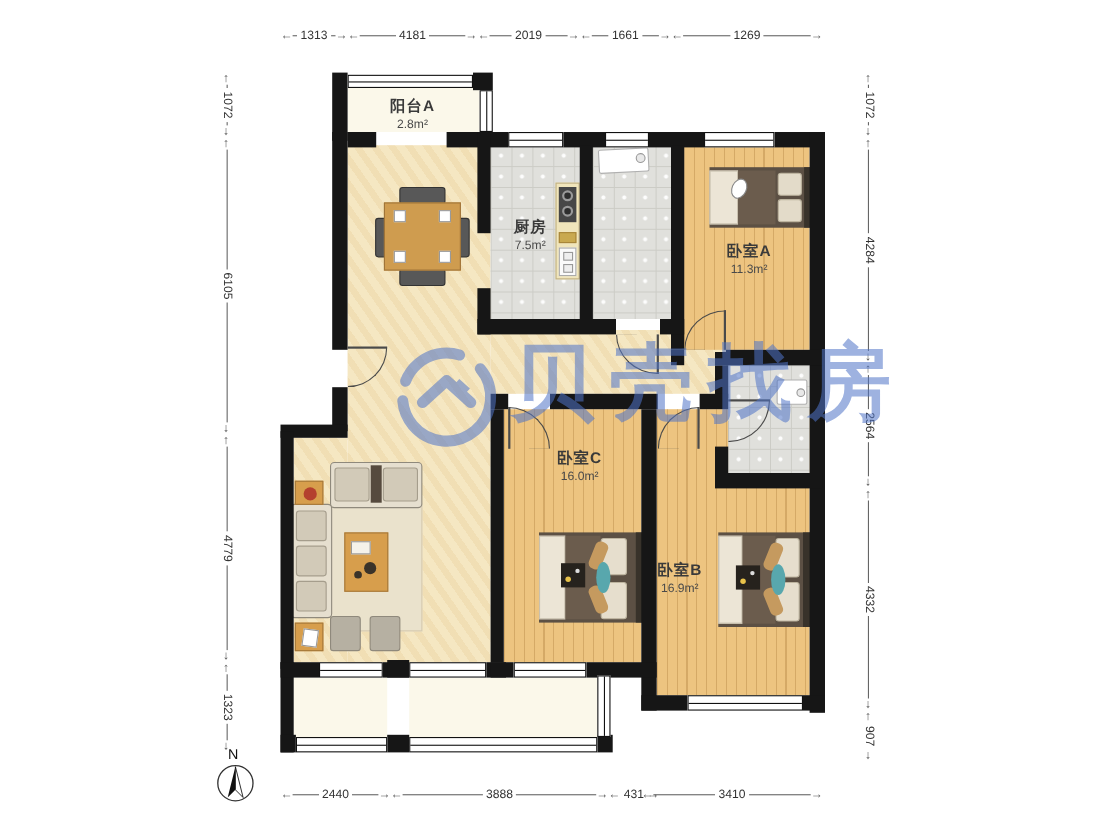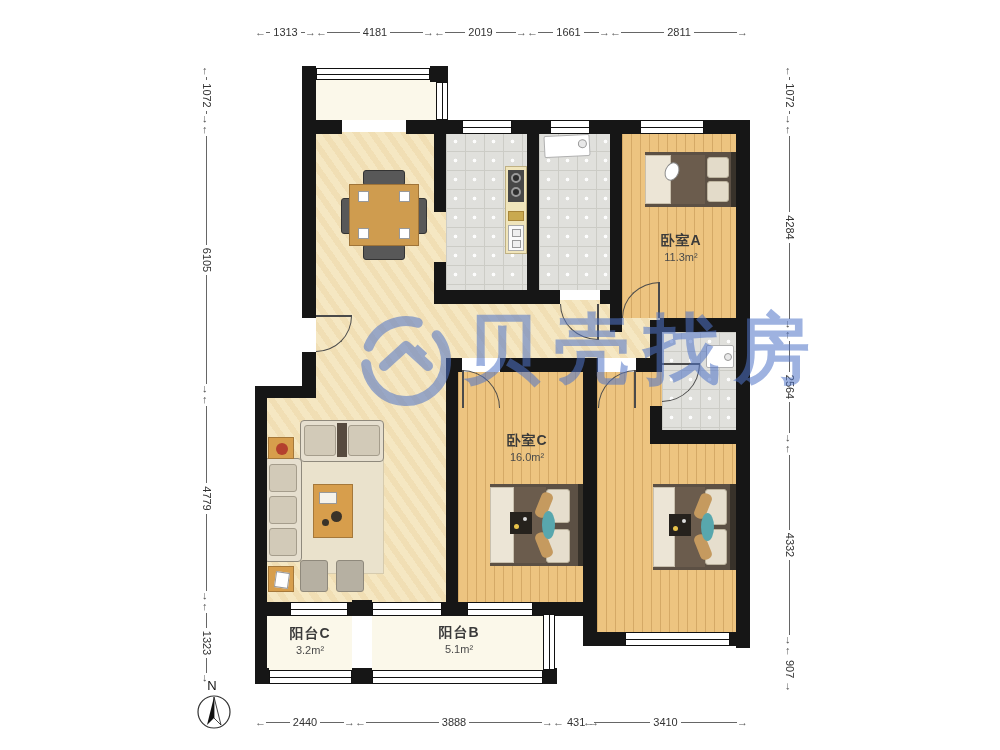--- a/index.html
+++ b/index.html
@@ -77,21 +77,21 @@
     <div class="dim" style="left:527px;top:24px;width:83px">
         <span class="ar">←</span>
         <span class="ln"></span>
         <span class="lb">1661</span>
         <span class="ln"></span>
         <span class="ar">→</span>
       </div>
     <div class="dim" style="left:610px;top:24px;width:138px">
         <span class="ar">←</span>
         <span class="ln"></span>
-        <span class="lb">2811</span>
+        <span class="lb">1269</span>
         <span class="ln"></span>
         <span class="ar">→</span>
       </div>
   </div>
   <div>
     <div class="dim" style="left:255px;top:714px;width:100px">
         <span class="ar">←</span>
         <span class="ln"></span>
         <span class="lb">2440</span>
         <span class="ln"></span>
@@ -355,35 +355,39 @@
   <div class="leaf" style="left:597px;top:304px;width:2px;height:36px"></div>
   <div class="arc arc-tl" style="left:622px;top:282px;width:38px;height:36px"></div>
   <div class="leaf" style="left:658px;top:282px;width:2px;height:36px"></div>
   <div class="arc arc-tr" style="left:462px;top:370px;width:38px;height:38px"></div>
   <div class="leaf" style="left:462px;top:370px;width:2px;height:38px"></div>
   <div class="arc arc-tl" style="left:598px;top:370px;width:38px;height:38px"></div>
   <div class="leaf" style="left:634px;top:370px;width:2px;height:38px"></div>
   <div class="arc arc-br" style="left:662px;top:364px;width:38px;height:38px"></div>
   <div class="leaf" style="left:662px;top:363px;width:38px;height:2px"></div>
 
-  <div class="rlabel" style="left:631px;top:232px">
+  <div class="rlabel" style="left:325px;top:88px">
+      <div class="rname">阳台A</div>
+      <div class="rarea">2.8m²</div>
+    </div>
+  <div class="rlabel" style="left:432px;top:198px">
+      <div class="rname">厨房</div>
+      <div class="rarea">7.5m²</div>
+    </div>
+  <div class="rlabel" style="left:631px;top:220px">
       <div class="rname">卧室A</div>
       <div class="rarea">11.3m²</div>
     </div>
-  <div class="rlabel" style="left:477px;top:432px">
+  <div class="rlabel" style="left:477px;top:408px">
       <div class="rname">卧室C</div>
       <div class="rarea">16.0m²</div>
     </div>
-  <div class="rlabel" style="left:260px;top:625px">
-      <div class="rname">阳台C</div>
-      <div class="rarea">3.2m²</div>
-    </div>
-  <div class="rlabel" style="left:409px;top:624px">
-      <div class="rname">阳台B</div>
-      <div class="rarea">5.1m²</div>
+  <div class="rlabel" style="left:568px;top:510px">
+      <div class="rname">卧室B</div>
+      <div class="rarea">16.9m²</div>
     </div>
 
   <div class="wm">
     <svg width="100" height="100" viewBox="0 0 100 100">
       <circle cx="50" cy="50" r="40" fill="none" stroke="#4f74c8" stroke-width="10" stroke-dasharray="150 18 60 24" stroke-linecap="round" transform="rotate(-40 50 50)"></circle>
       <path d="M28 55 L50 35 L72 55" fill="none" stroke="#4f74c8" stroke-width="10" stroke-linecap="round" stroke-linejoin="round"></path>
       <rect x="56" y="36" width="13" height="13" fill="#4f74c8" transform="rotate(42 62 42)"></rect>
     </svg>
     <div class="wm-text">贝壳找房</div>
   </div>

